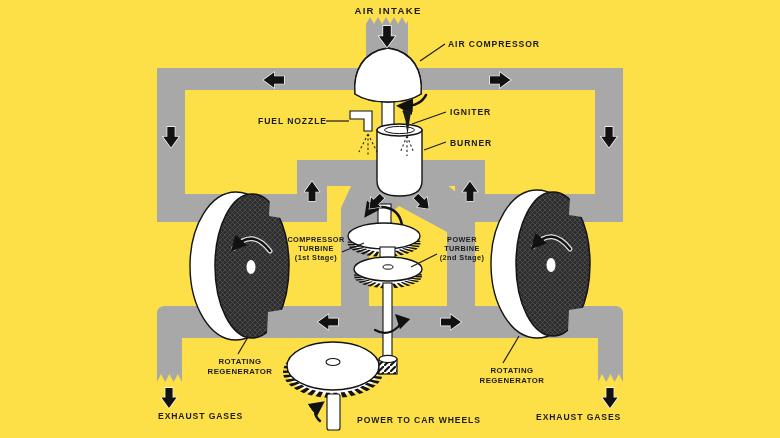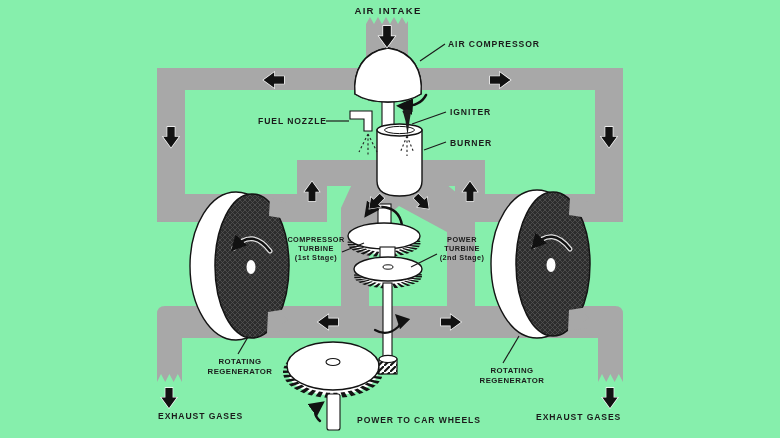--- a/index.html
+++ b/index.html
@@ -1,16 +1,16 @@
 <!DOCTYPE html>
 <html><head>
 <meta charset="utf-8">
 <style>
   html,body{margin:0;padding:0;background:#fff;}
-  .stage{position:relative;width:780px;height:438px;background:#86efac;overflow:hidden;}
+  .stage{position:relative;width:780px;height:438px;background:#fde047;overflow:hidden;}
   svg{display:block;}
   svg text{font-family:"Liberation Sans",sans-serif;font-weight:bold;fill:#1b1b1b;}
   .lbl{font-size:8.6px;letter-spacing:.9px;}
   .lbl-lg{font-size:9.6px;letter-spacing:1.3px;}
   .lbl-sm{font-size:7.3px;letter-spacing:.45px;}
   .ctr{text-anchor:middle;}
   .leader{stroke:#1b1b1b;stroke-width:1.2;fill:none;}
   .duct{fill:#a8a8a8;}
   .part{fill:#ffffff;stroke:#141414;stroke-width:1.4;}
   .thin{stroke-width:1.1;}

